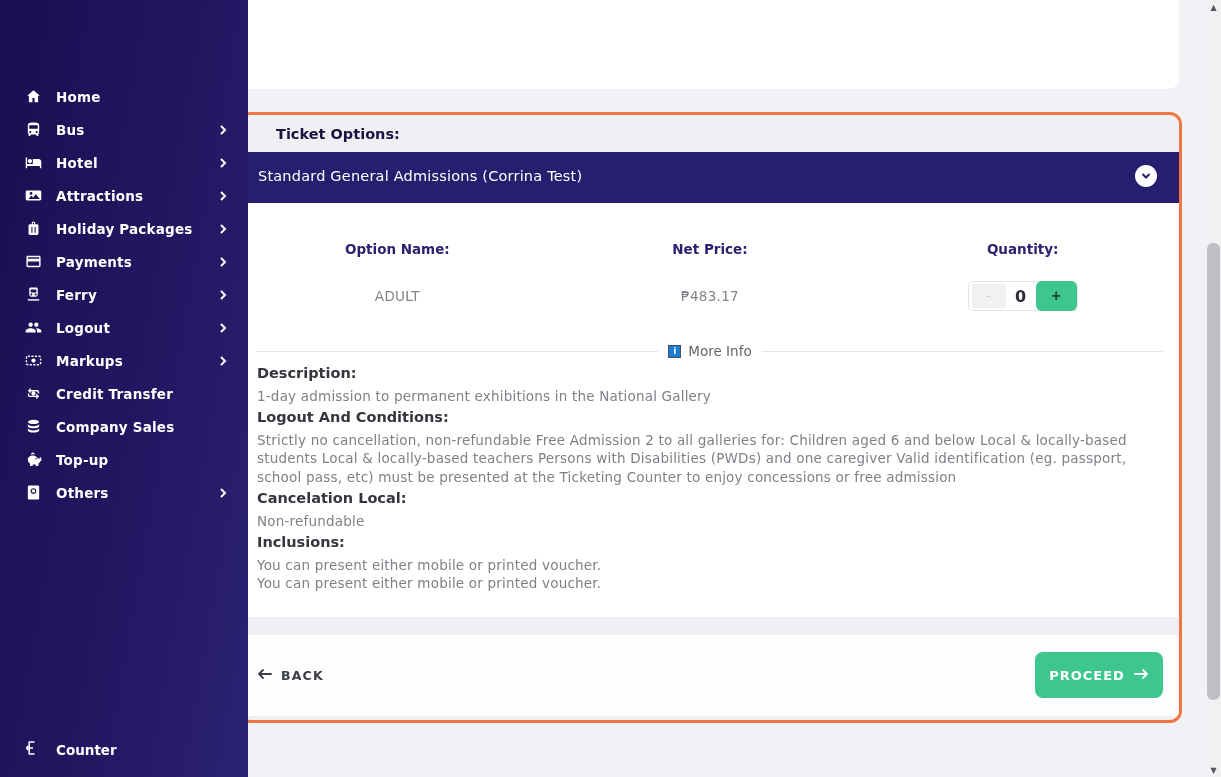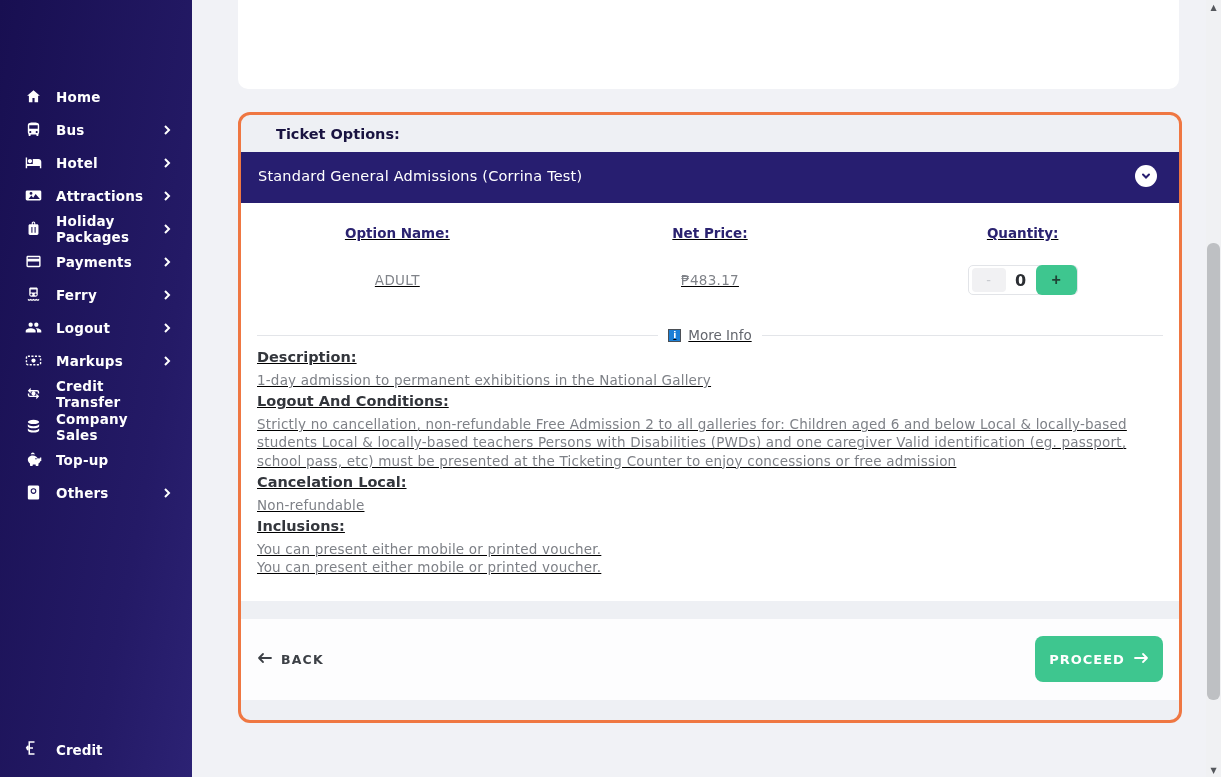--- a/index.html
+++ b/index.html
@@ -1,21 +1,21 @@
 <!DOCTYPE html>
 <html><head>
 <meta charset="utf-8">
 <style>
   * { margin:0; padding:0; box-sizing:border-box; }
   html,body { width:1221px; height:777px; overflow:hidden; }
   body { font-family:"DejaVu Sans","Liberation Sans",sans-serif; background:#f1f2f6; position:relative; }
 
   
   .sidebar {
-    position:absolute; left:0; top:0; width:192px; height:777px;
+    position:absolute; left:0; top:0; width:248px; height:777px;
     background:linear-gradient(100deg,#180f51 0%,#241a66 70%,#2c2274 100%);
     z-index:5;
   }
   .nav { position:absolute; top:80px; left:0; right:0; }
   .nav-item {
     display:flex; align-items:center; height:33px; padding:0 20px 0 24px;
     color:#ffffff; font-size:13.5px; font-weight:bold; cursor:pointer; gap:14px;
     letter-spacing:.2px;
   }
   .nav-item .nicon { width:18px; height:18px; flex:0 0 18px; display:flex; align-items:center; justify-content:center; }
@@ -40,21 +40,21 @@
 
   .acc-header {
     background:#271e70; color:#ffffff; height:51px; display:flex; align-items:center;
     padding:0 22px 4px 17px; font-size:14.5px; letter-spacing:.2px; cursor:pointer;
   }
   .acc-chev {
     margin-left:auto; width:22px; height:22px; border-radius:50%; background:#ffffff;
     display:flex; align-items:center; justify-content:center;
   }
 
-  .acc-body { background:#ffffff; padding:22px 0 24px 0;text-decoration:underline; }
+  .acc-body { background:#ffffff; padding:38px 0 24px 0; }
   .opt-grid { display:grid; grid-template-columns:1fr 1fr 1fr; row-gap:24px; text-align:center; align-items:center; }
   .col-head { color:#2b2370; font-weight:bold; font-size:13.5px; }
   .col-val { color:#808389; font-size:13.5px; letter-spacing:.3px; }
 
   .stepper {
     display:inline-flex; align-items:center; height:30px; width:110px;
     border:1px solid #e2e4e8; border-radius:5px; background:#fff; overflow:visible;
   }
   .step-minus {
     width:34px; height:24px; margin-left:3px; border:none; background:#f1f1f3; border-radius:4px;
@@ -275,21 +275,21 @@
 
   </div>
 
   <div class="logout-row">
     <span class="nicon">
       <svg width="18" height="18" viewBox="0 0 24 24" fill="none" stroke="#fff" stroke-width="2">
           <path d="M14 4h-7v16h7"></path>
           <path d="M12 12H3m0 0l3-3m-3 3l3 3"></path>
         </svg>
     </span>
-    <span>Credit</span>
+    <span>Counter</span>
   </div>
 </div>
 
 <div class="main">
 
   <div class="top-card"></div>
 
   <div class="ticket-card">
     <div class="ticket-title">Ticket Options:</div>
 

